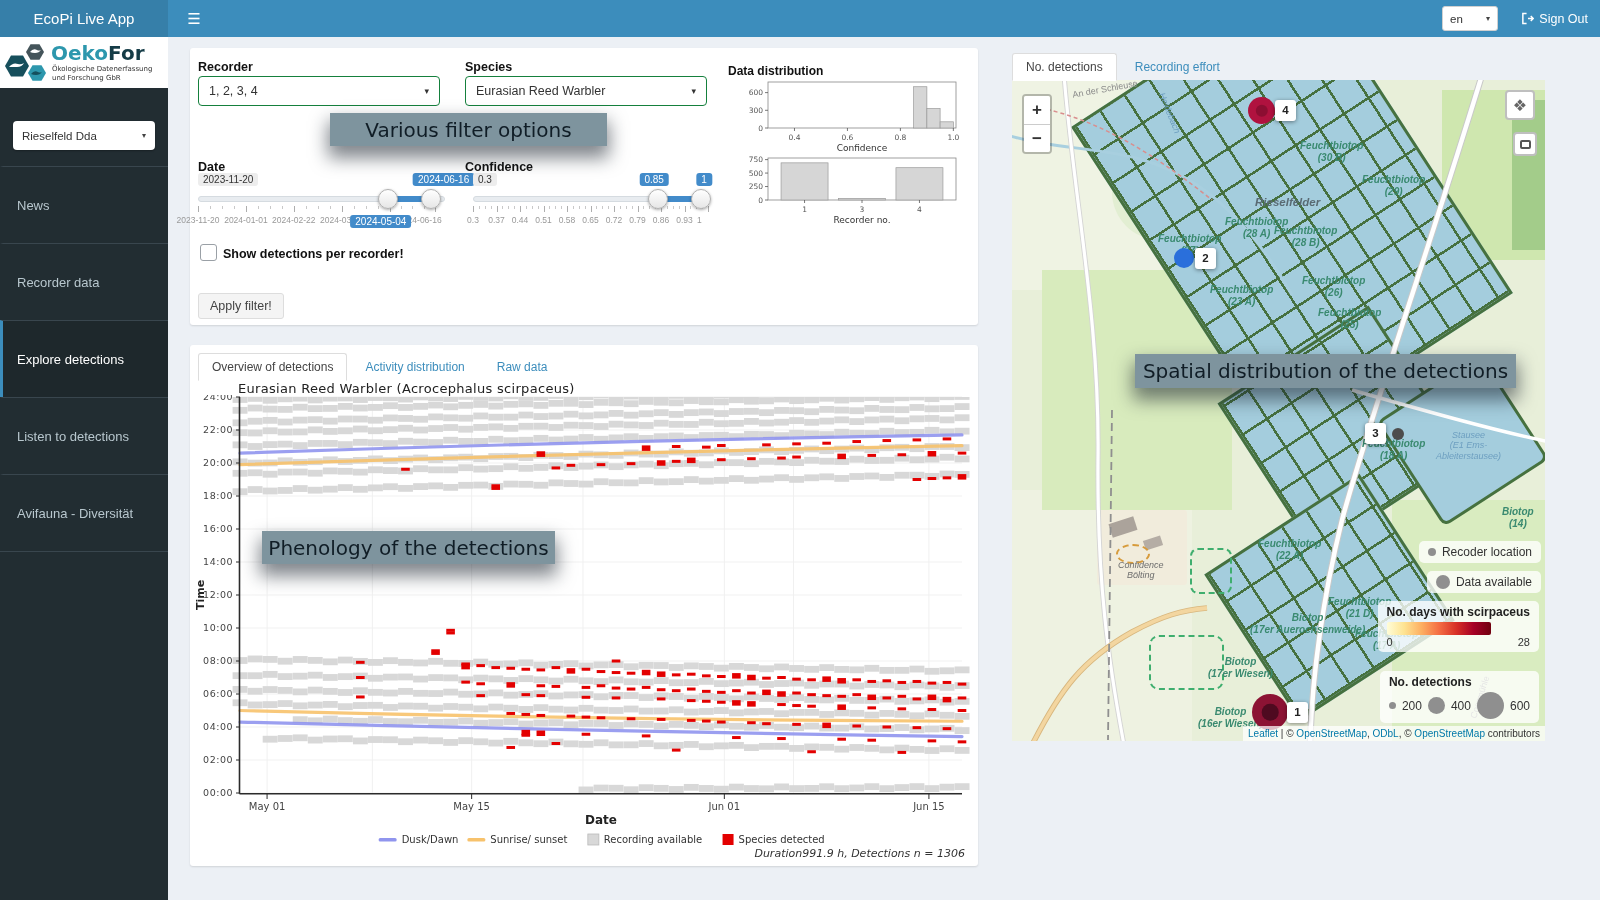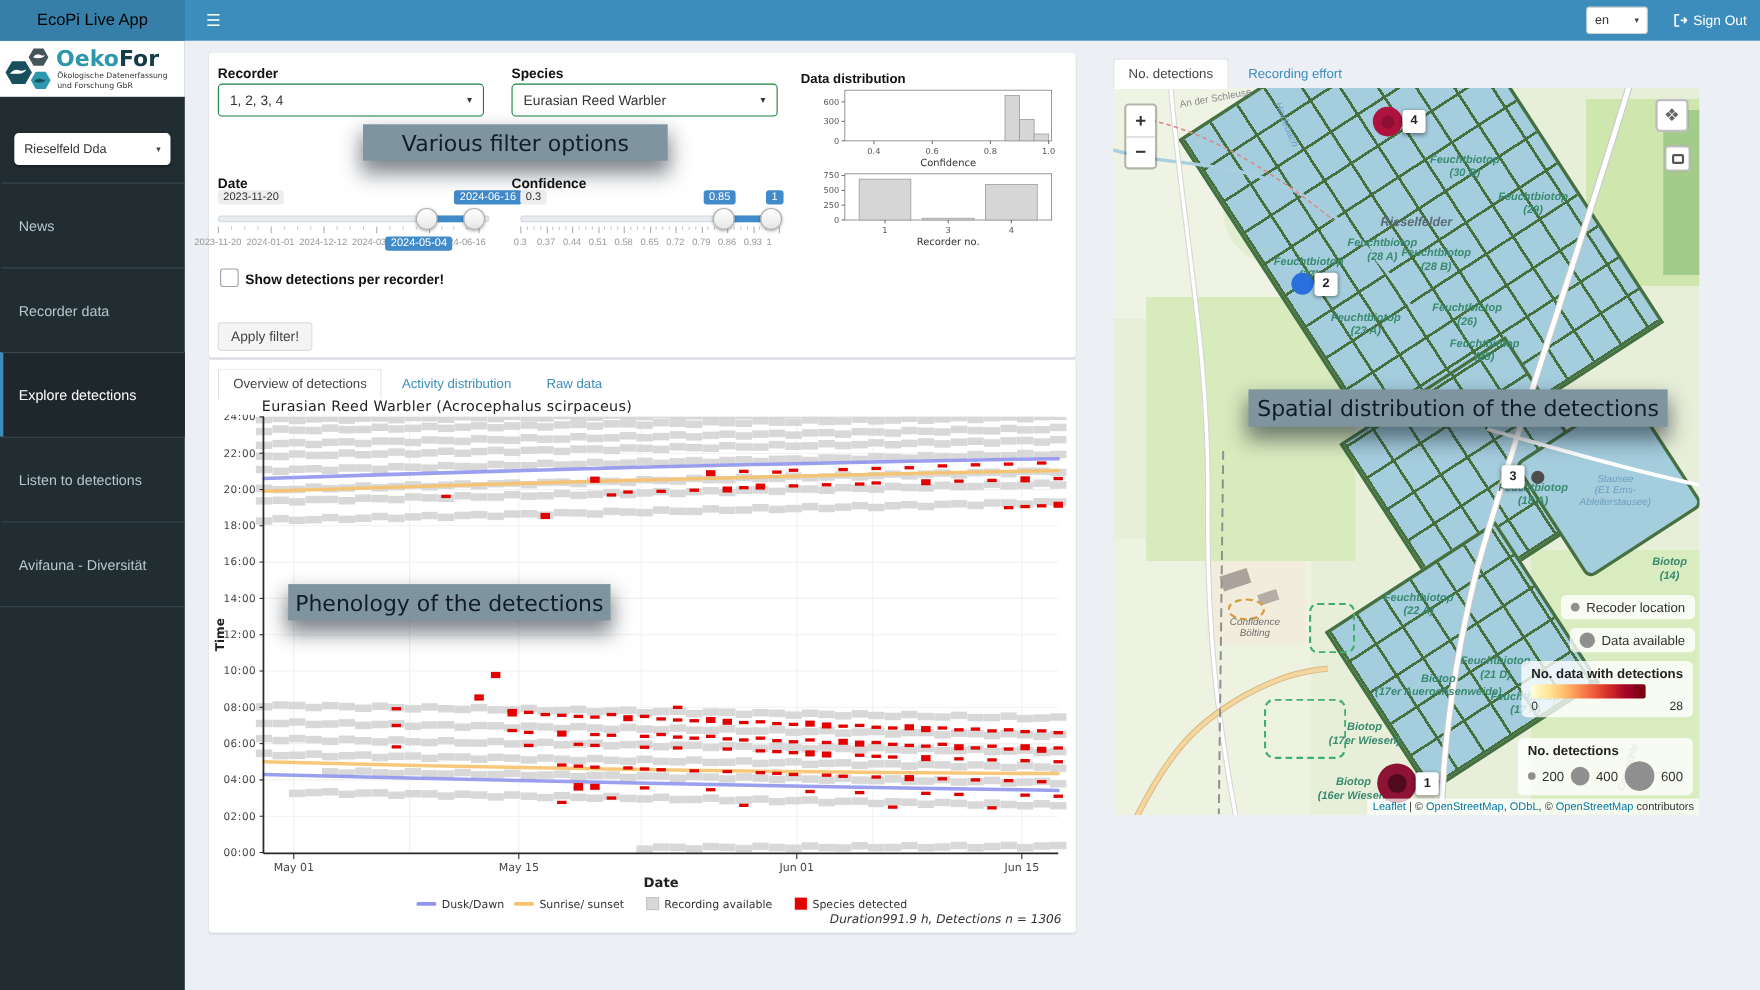--- a/index.html
+++ b/index.html
@@ -1,21 +1,21 @@
 <!DOCTYPE html>
 <html><head>
 <meta charset="utf-8">
 <style>
   html,body{margin:0;padding:0;background:#ecf0f5;}
   *{box-sizing:border-box;}
   #app{position:relative;width:1600px;height:900px;overflow:hidden;background:#ecf0f5;
        font-family:"Liberation Sans",sans-serif;}
   
   .hdr{position:absolute;left:0;top:0;width:1600px;height:37px;background:#3c8dbc;z-index:30;}
-  .hdr-logo{position:absolute;left:0;top:0;width:168px;height:37px;background:#367fa9;color:#000000;
+  .hdr-logo{position:absolute;left:0;top:0;width:168px;height:37px;background:#367fa9;color:#ffffff;
             font-size:15px;display:flex;align-items:center;justify-content:center;}
   .hamburger{position:absolute;left:176px;top:0;height:37px;width:36px;color:#fff;font-size:15px;
              display:flex;align-items:center;justify-content:center;cursor:pointer;}
   .lang-sel{position:absolute;right:102px;top:6px;width:56px;height:25px;background:#fff;border:1px solid #d0d0d0;
             border-radius:3px;font-size:11.5px;color:#333;display:flex;align-items:center;padding:0 7px;cursor:pointer;}
   .lang-sel .caret{margin-left:auto;font-size:8px;color:#444;}
   .signout{position:absolute;right:6px;top:0;height:37px;display:flex;align-items:center;gap:5px;color:#fff;
            font-size:12.5px;cursor:pointer;padding:0 6px;}
   
   .sidebar{position:absolute;left:0;top:37px;width:168px;height:863px;background:#222d32;z-index:20;}
@@ -24,21 +24,21 @@
             font-size:11.5px;color:#333;display:flex;align-items:center;padding:0 9px;cursor:pointer;
             box-shadow:0 1px 2px rgba(0,0,0,.3);}
   .site-sel .caret{margin-left:auto;font-size:8px;color:#444;}
   nav.snav{position:absolute;left:0;top:129px;width:168px;border-bottom:1px solid #39464e;}
   .nav-item{height:77px;display:flex;align-items:center;padding-left:14px;border-top:1px solid #39464e;
             border-left:3px solid transparent;color:#b8c7ce;font-size:13px;cursor:pointer;}
   .nav-item.active{background:#1e282c;border-left-color:#3c8dbc;color:#fff;}
   
   .card{position:absolute;background:#fff;border-radius:3px;box-shadow:0 1px 2px rgba(0,0,0,.12);}
   #filter-card{left:190px;top:48px;width:788px;height:277px;}
-  #chart-card{left:190px;top:327px;width:788px;height:521px;text-align:right;}
+  #chart-card{left:190px;top:345px;width:788px;height:521px;text-align:right;}
   .fld-label{position:absolute;font-size:12.5px;font-weight:bold;color:#111;}
   .sel-box{position:absolute;height:30px;background:#fff;border:1px solid #15803d;border-radius:4px;
            font-size:12.5px;color:#333;display:flex;align-items:center;padding:0 10px;cursor:pointer;}
   .sel-box .caret{margin-left:auto;font-size:9px;color:#333;}
   
   .slider-root{position:absolute;height:66px;}
   .irs-badge{position:absolute;top:6px;font-size:10px;padding:1px 5px;border-radius:3px;background:#ededed;
              color:#333;white-space:nowrap;z-index:2;}
   .irs-badge.irs-active{background:#428bca;color:#fff;}
   .irs-line{position:absolute;left:0;right:0;top:29px;height:6px;background:#e8ecf0;border:1px solid #d5dbe0;
@@ -217,21 +217,21 @@
           <div class="irs-glabel" style="left: 0%;">2023-11-20</div>
           <div class="irs-tick minor" style="left: 4.85%;"></div>
           <div class="irs-tick minor" style="left: 9.7%;"></div>
           <div class="irs-tick minor" style="left: 14.55%;"></div>
           <div class="irs-tick" style="left: 19.4%;"></div>
           <div class="irs-glabel" style="left: 19.4%;">2024-01-01</div>
           <div class="irs-tick minor" style="left: 24.25%;"></div>
           <div class="irs-tick minor" style="left: 29.1%;"></div>
           <div class="irs-tick minor" style="left: 33.95%;"></div>
           <div class="irs-tick" style="left: 38.8%;"></div>
-          <div class="irs-glabel" style="left: 38.8%;">2024-12-12</div>
+          <div class="irs-glabel" style="left: 38.8%;">2024-02-22</div>
           <div class="irs-tick minor" style="left: 43.65%;"></div>
           <div class="irs-tick minor" style="left: 48.5%;"></div>
           <div class="irs-tick minor" style="left: 53.35%;"></div>
           <div class="irs-tick" style="left: 58.2%;"></div>
           <div class="irs-glabel" style="left: 58.2%;">2024-03-25</div>
           <div class="irs-tick minor" style="left: 63.05%;"></div>
           <div class="irs-tick minor" style="left: 67.9%;"></div>
           <div class="irs-tick minor" style="left: 72.75%;"></div>
           <div class="irs-tick" style="left: 77.6%;"></div>
           <div class="irs-glabel" style="left: 77.6%;">2024-05-07</div>
@@ -1371,21 +1371,21 @@
       <span id="lbl-recloc">Recoder location</span>
         </div>
     </div>
     <div class="lgd" style="right:4px;top:491px;">
       <div class="lgd-row">
           <span class="dot" id="dot-dataav" style="height: 14px; width: 14px;"></span>
       <span id="lbl-dataav">Data available</span>
         </div>
     </div>
     <div class="lgd" style="right:6px;top:521px;">
-      <div class="lgd-title" id="days-title">No. data with detections</div>
+      <div class="lgd-title" id="days-title">No. days with scirpaceus</div>
       <div class="grad-bar" id="days-grad" style="background: linear-gradient(to right, rgb(255, 253, 216), rgb(254, 227, 145), rgb(253, 174, 97), rgb(244, 109, 67), rgb(215, 48, 39), rgb(165, 0, 38), rgb(112, 0, 15));"></div>
       <div class="grad-ends">
           <span id="days-min">0</span>
       <span id="days-max">28</span>
         </div>
     </div>
     <div class="lgd" style="right:6px;top:591px;">
       <div class="lgd-title" id="counts-title">No. detections</div>
       <div class="lgd-row" id="counts-row">
           <span class="dot" style="height: 7px; width: 7px;"></span>

